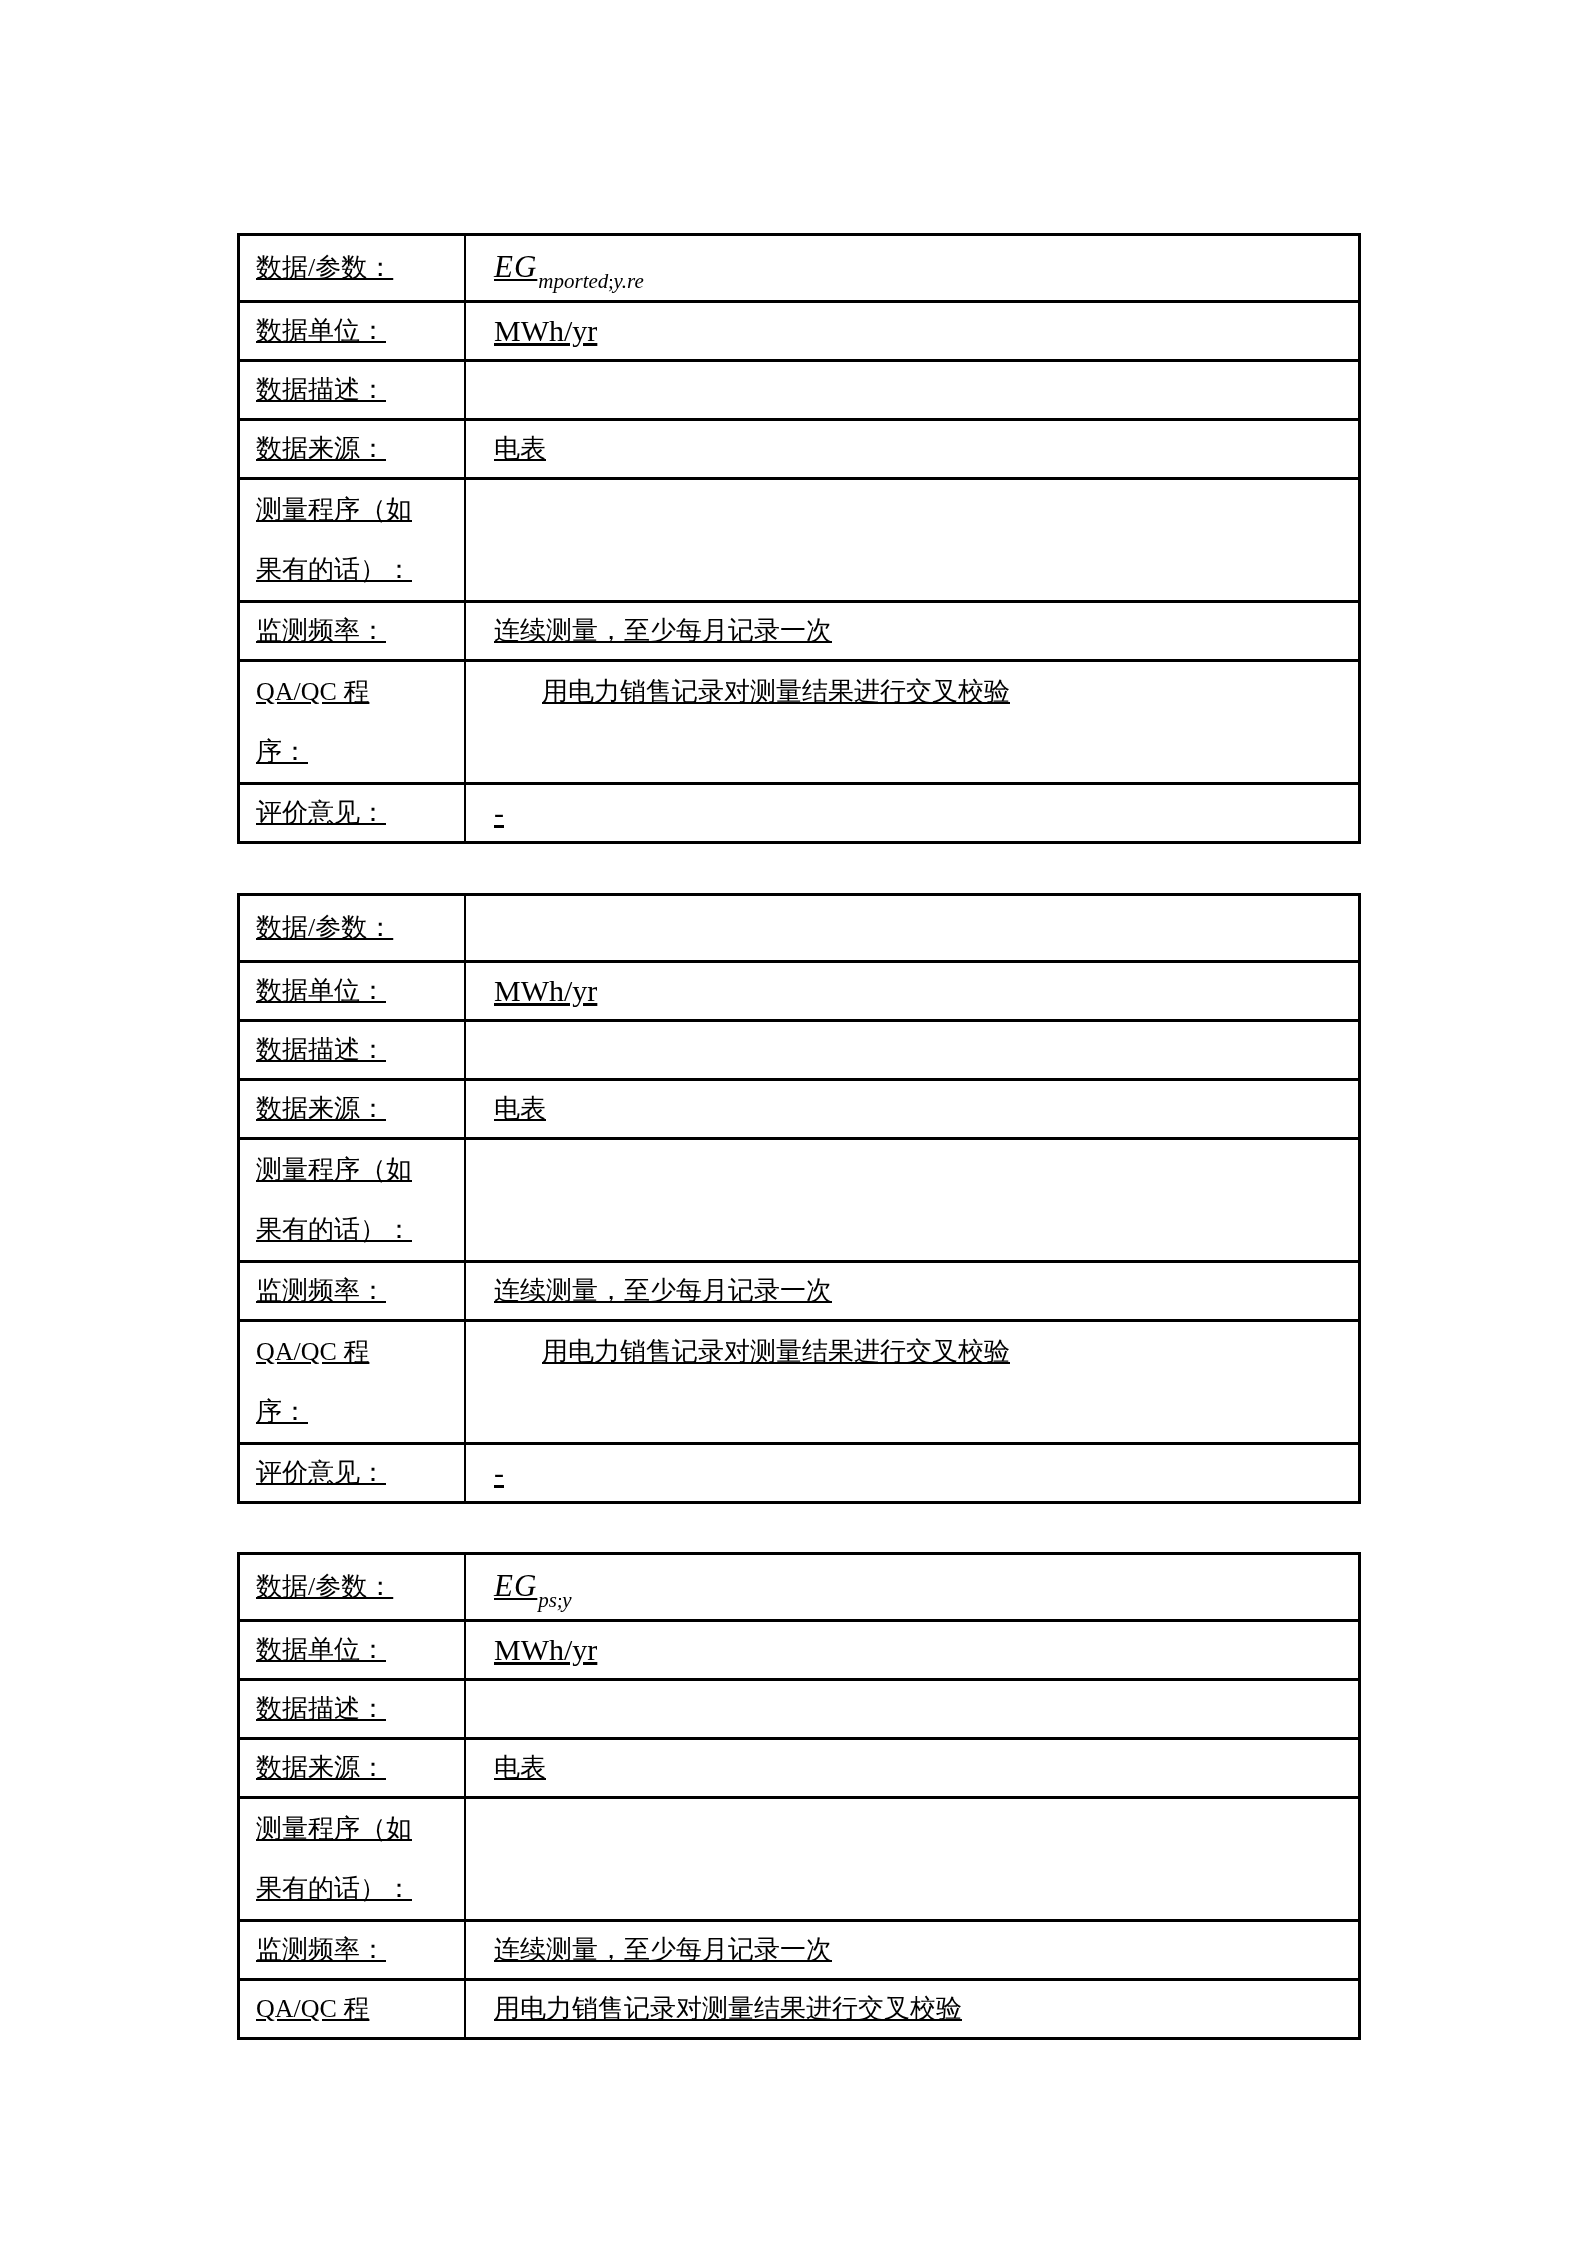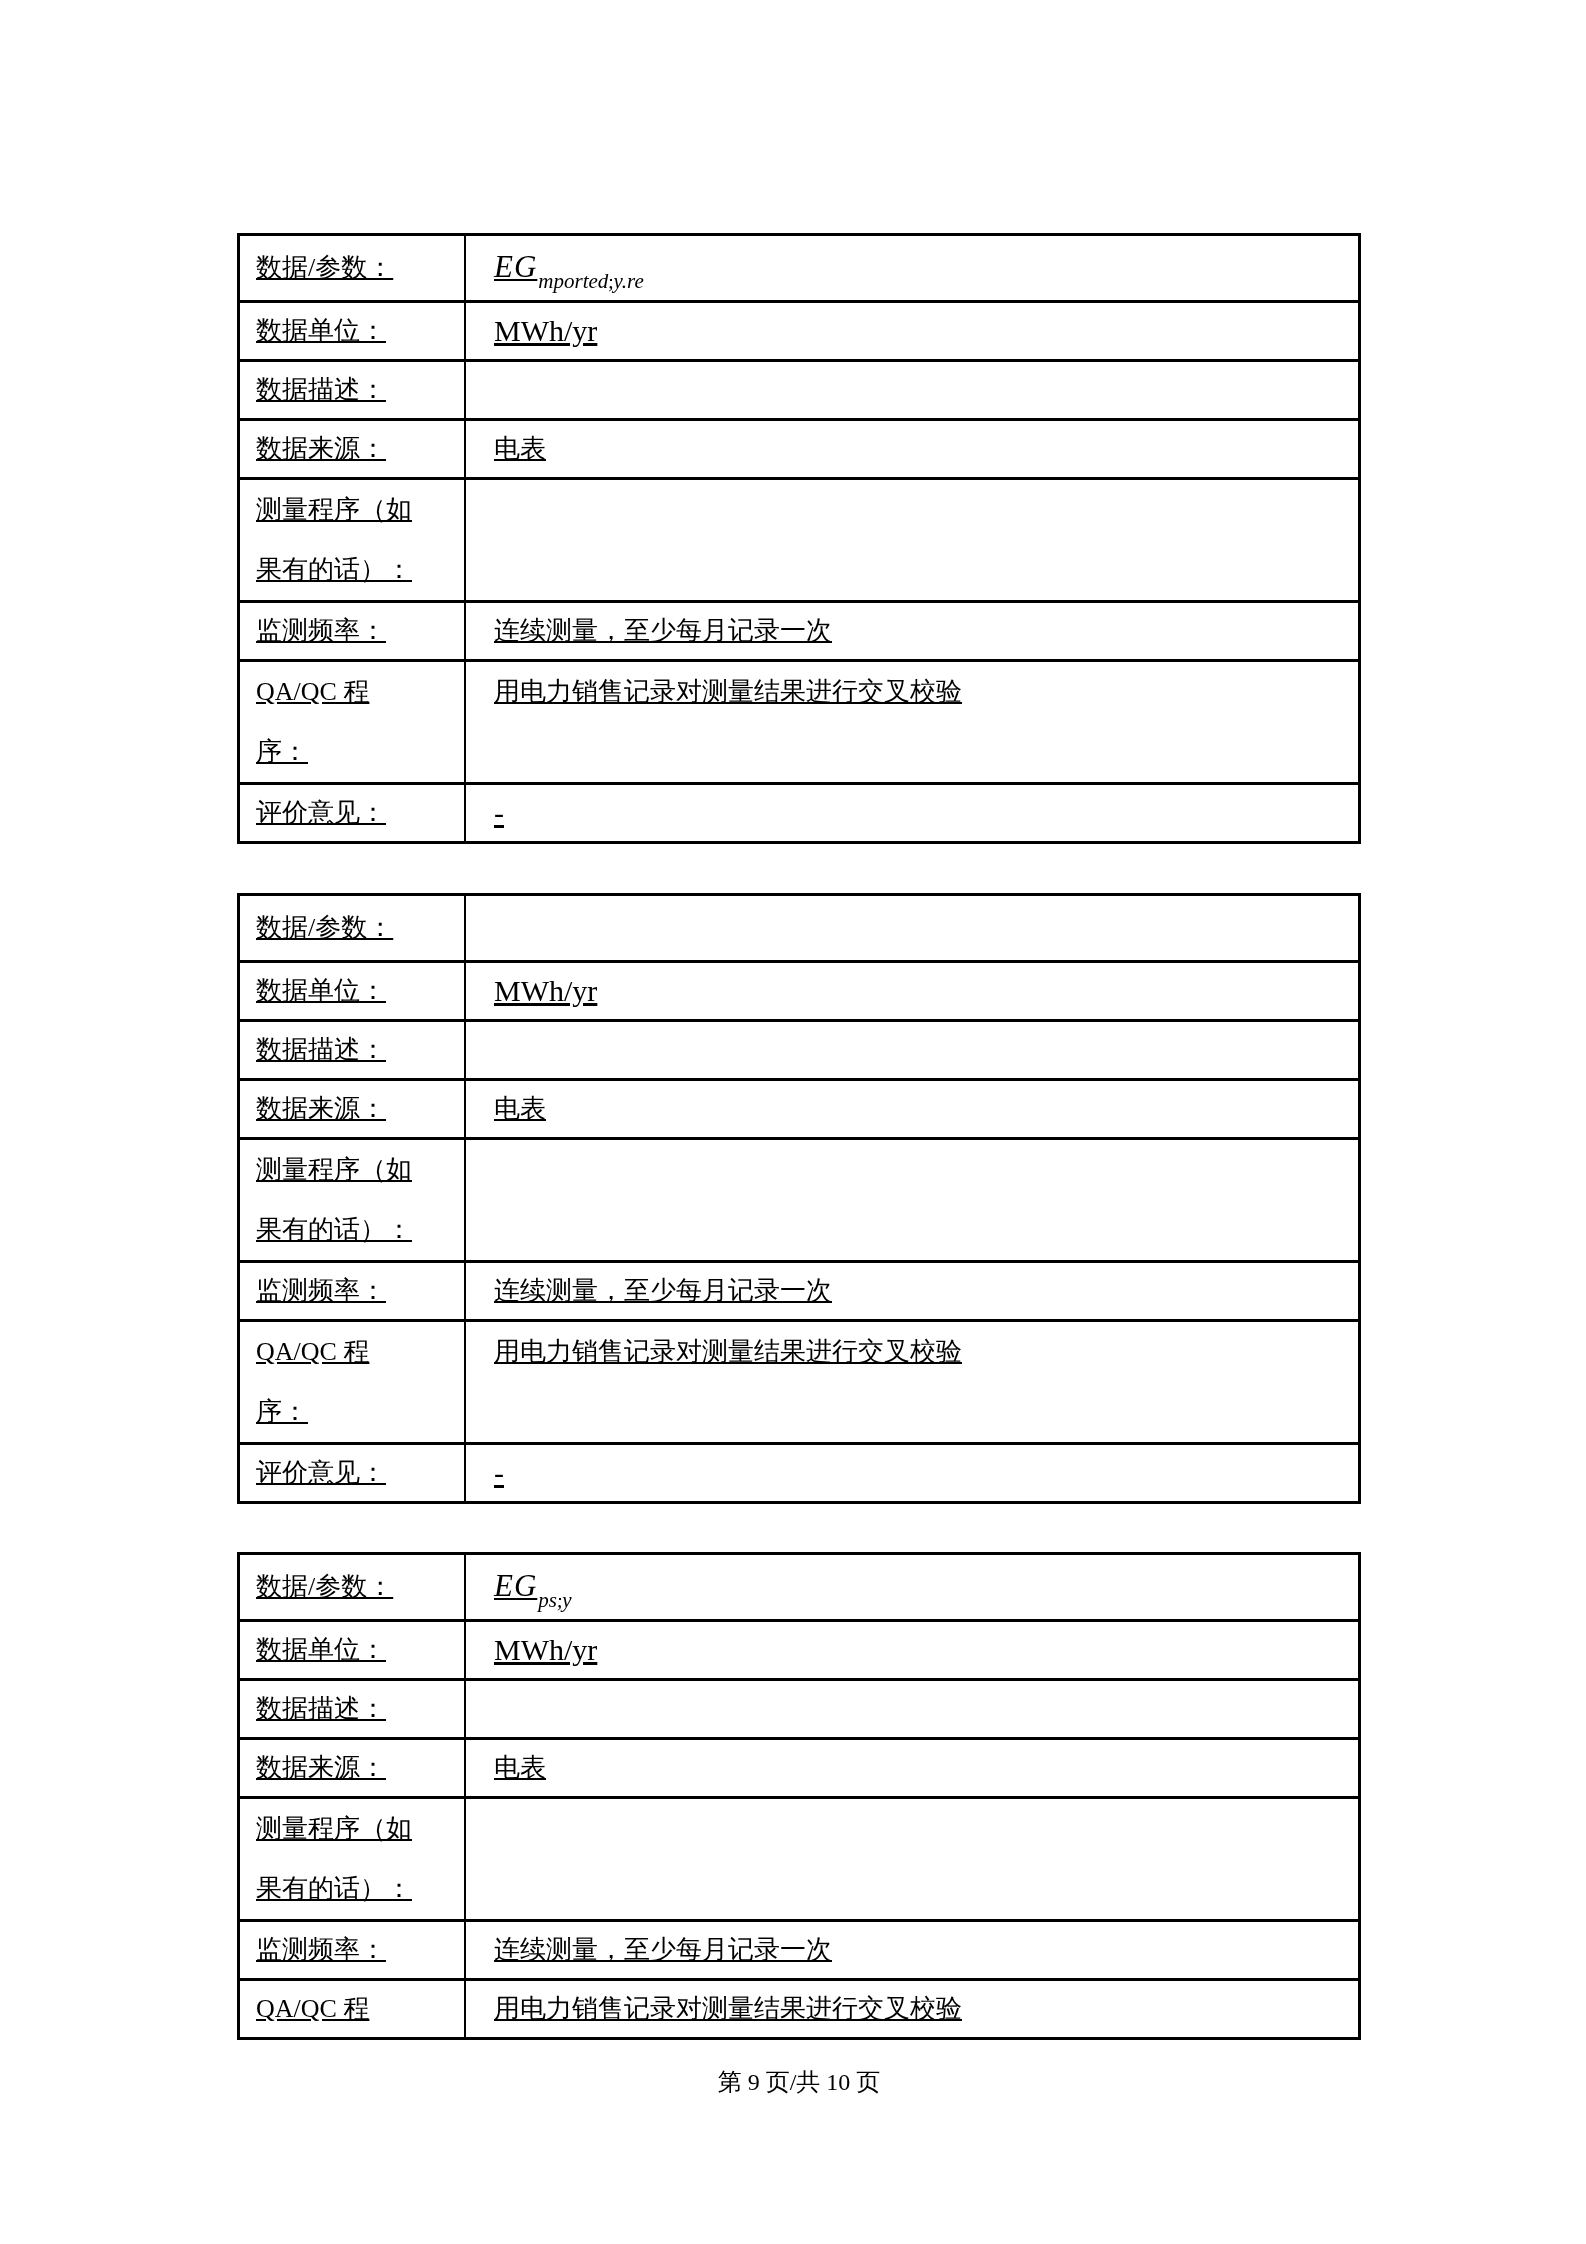--- a/index.html
+++ b/index.html
@@ -20,21 +20,21 @@
     border:3px solid #000;
     background:#fff;
   }
   .t0{top:233px;}
   .t1{top:893px;}
   .t2{top:1552px;}
   .row{display:flex;border-top:3px solid #000;text-decoration:underline;}
   .row:first-child{border-top:none;}
   .row.h-param{height:64px;}
   .row.h-single{height:56px;}
-  .row.h-double{height:120px;}
+  .row.h-double{height:120px;gap:48px;}
   .cell{box-sizing:border-box;overflow:hidden;}
   .label-cell{
     width:226px;
     flex:0 0 226px;
     border-right:2px solid #000;
     padding-left:16px;
     font-size:26px;
     display:flex;
     flex-direction:column;
     justify-content:center;
@@ -256,14 +256,13 @@
       </div>
       <div class="row h-single">
         <div class="cell label-cell">
           <span class="label-line">QA/QC 程</span>
         </div>
         <div class="cell value-cell">
           <span class="value-text">用电力销售记录对测量结果进行交叉校验</span>
         </div>
       </div>
     </section>
-  <div class="footer">第 9 页/共 10 页</div>
 </div>
 
 </body></html>

